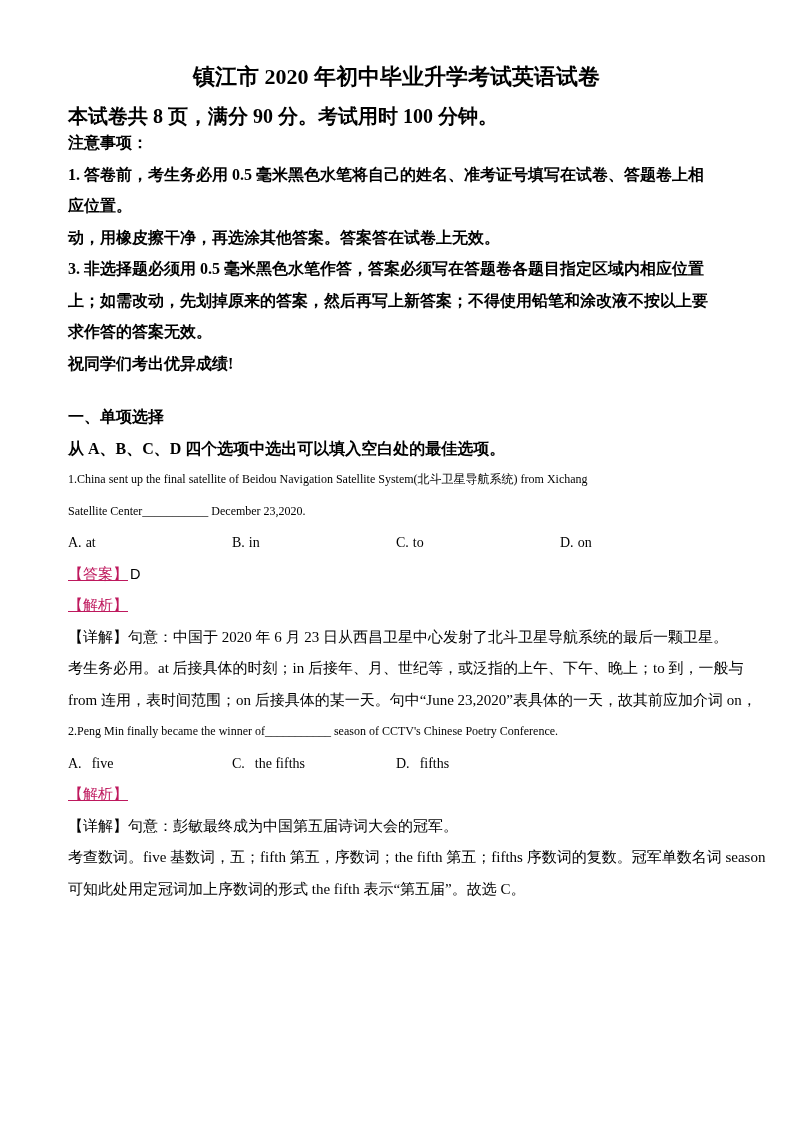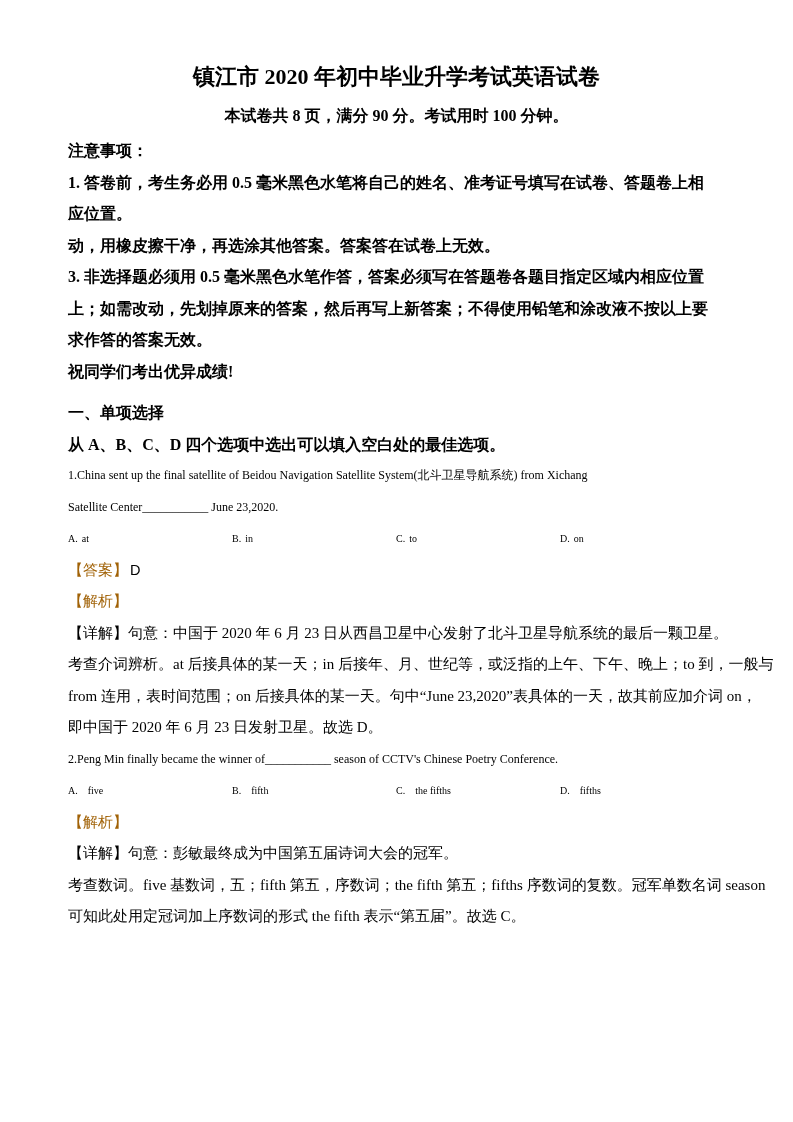--- a/index.html
+++ b/index.html
@@ -22,42 +22,41 @@
   .title {
     width: 657px;
     text-align: center;
     font-size: 22px;
     font-weight: bold;
     line-height: 30px;
     white-space: nowrap;
   }
   .subtitle {
     width: 657px;
-    text-align: center;
-    font-size: 16px;
+    font-size: 20px;
     font-weight: bold;
     line-height: 22px;
     margin-top: 13px;
     white-space: nowrap;
   }
   .ln {
     line-height: 31.5px;
     height: 31.5px;
     white-space: nowrap;
     font-size: 15px;
   }
   .bold { font-weight: bold; font-size: 16px; }
-  .notice { margin-top: 8px; }
-  .section { margin-top: 10px; }
+  .notice { margin-top: 0; }
+  .section { margin-top: 22px; }
   .en { font-size: 12px; }
   .options { display: flex; }
-  .opt { width: 164px; font-size: 10px; }
+  .opt { width: 164px; font-size: 14px; }
   .olbl { margin-right: 4px; }
   .q2 .olbl { margin-right: 10px; }
-  .tag { color: #a16207; font-size: 15px; }
+  .tag { color: #be185d; font-size: 15px; text-decoration: underline; }
   .ansletter {
     font-family: "Liberation Sans", sans-serif;
     font-size: 14.5px;
     margin-left: 2px;
   }
 </style>
 </head>
 <body>
 
 <div class="page">
@@ -76,44 +75,42 @@
     <div class="ln bold">祝同学们考出优异成绩!</div>
   </div>
 
   <div class="section">
     <div class="ln bold">一、单项选择</div>
     <div class="ln bold">从 A、B、C、D 四个选项中选出可以填入空白处的最佳选项。</div>
   </div>
 
   <div class="question q1">
     <div class="ln en">1.China sent up the final satellite of Beidou Navigation Satellite System(北斗卫星导航系统) from Xichang</div>
-    <div class="ln en">Satellite Center___________ June 23,2020.</div>
+    <div class="ln en">Satellite Center___________ December 23,2020.</div>
     <div class="ln options">
       <span class="opt"><span class="olbl">A.</span><span>at</span></span>
       <span class="opt"><span class="olbl">B.</span><span>in</span></span>
       <span class="opt"><span class="olbl">C.</span><span>to</span></span>
       <span class="opt"><span class="olbl">D.</span><span>on</span></span>
     </div>
     <div class="ln">
       <span class="tag">【答案】</span><span class="ansletter">D</span>
     </div>
     <div class="ln">
       <span class="tag">【解析】</span>
     </div>
     <div class="ln">【详解】句意：中国于 2020 年 6 月 23 日从西昌卫星中心发射了北斗卫星导航系统的最后一颗卫星。</div>
-    <div class="ln">考查介词辨析。at 后接具体的某一天；in 后接年、月、世纪等，或泛指的上午、下午、晚上；to 到，一般与</div>
+    <div class="ln">考生务必用。at 后接具体的时刻；in 后接年、月、世纪等，或泛指的上午、下午、晚上；to 到，一般与</div>
     <div class="ln">from 连用，表时间范围；on 后接具体的某一天。句中“June 23,2020”表具体的一天，故其前应加介词 on，</div>
-    <div class="ln">即中国于 2020 年 6 月 23 日发射卫星。故选 D。</div>
   </div>
 
   <div class="question q2">
     <div class="ln en">2.Peng Min finally became the winner of___________ season of CCTV's Chinese Poetry Conference.</div>
     <div class="ln options">
       <span class="opt"><span class="olbl">A.</span><span>five</span></span>
-      <span class="opt"><span class="olbl">B.</span><span>fifth</span></span>
       <span class="opt"><span class="olbl">C.</span><span>the fifths</span></span>
       <span class="opt"><span class="olbl">D.</span><span>fifths</span></span>
     </div>
     <div class="ln">
       <span class="tag">【解析】</span>
     </div>
     <div class="ln">【详解】句意：彭敏最终成为中国第五届诗词大会的冠军。</div>
     <div class="ln">考查数词。five 基数词，五；fifth 第五，序数词；the fifth 第五；fifths 序数词的复数。冠军单数名词 season</div>
     <div class="ln">可知此处用定冠词加上序数词的形式 the fifth 表示“第五届”。故选 C。</div>
   </div>

